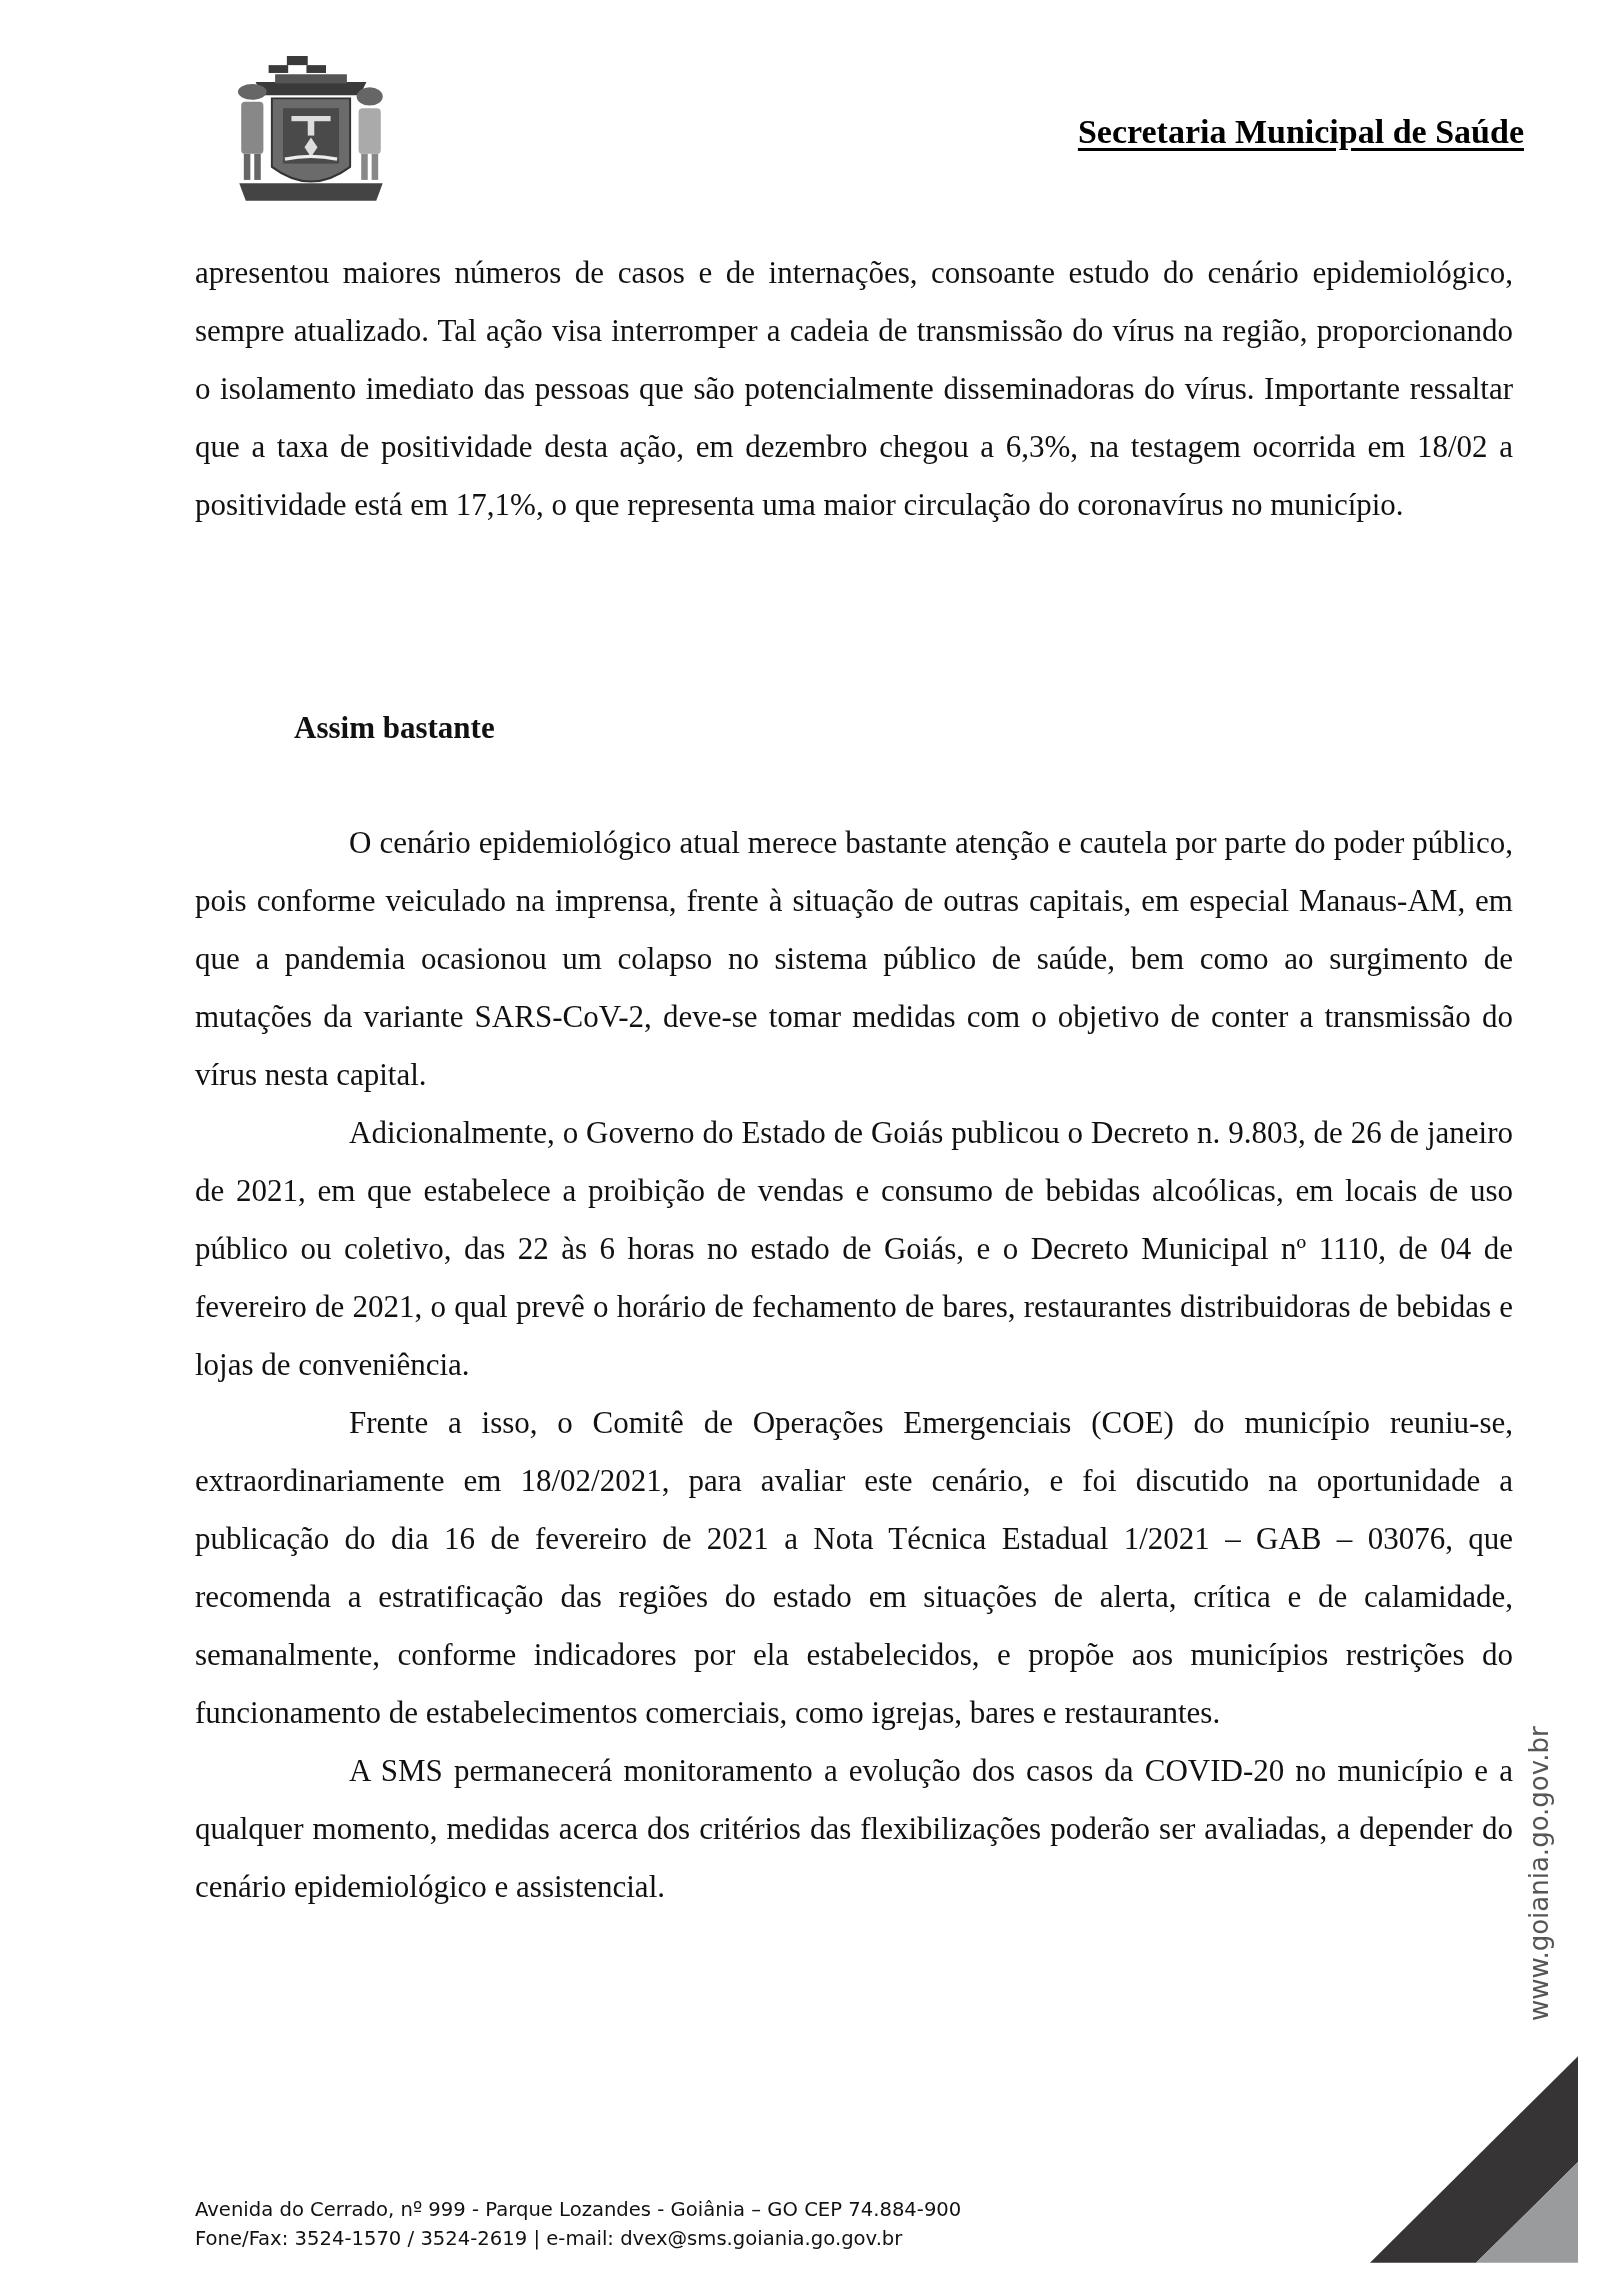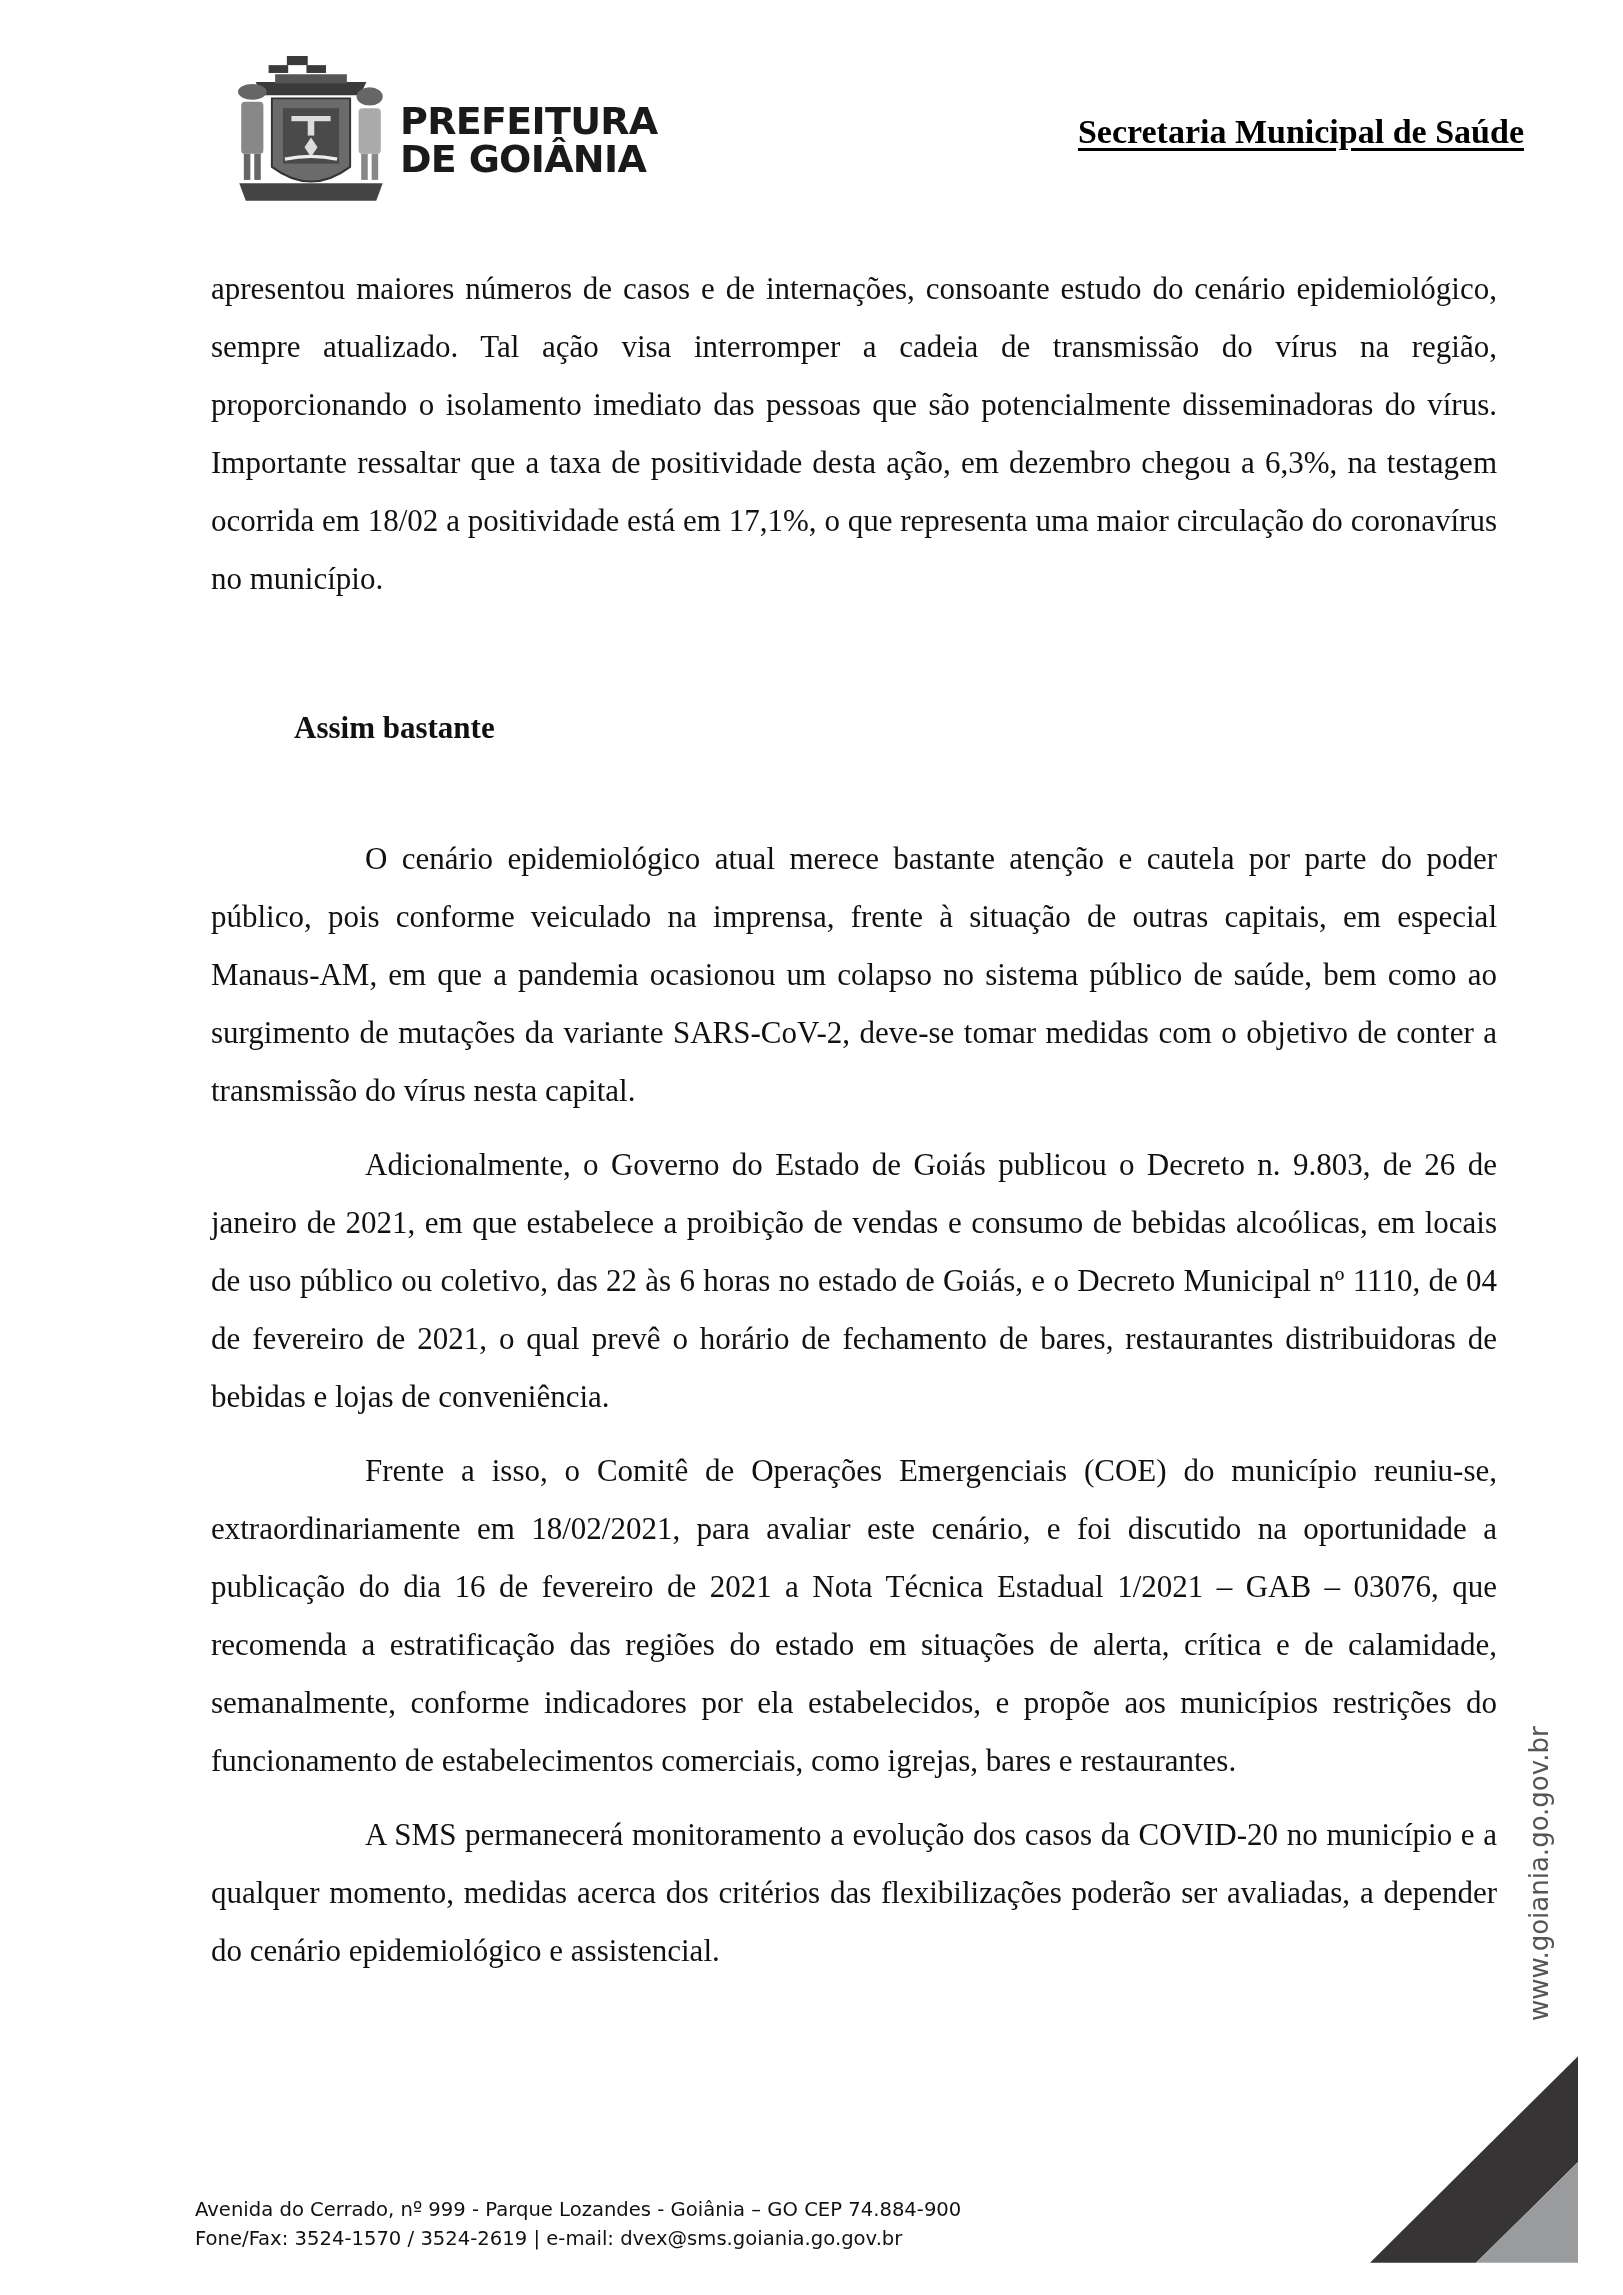--- a/index.html
+++ b/index.html
@@ -5,21 +5,21 @@
   html, body { margin: 0; padding: 0; background: #ffffff; }
   body { width: 1623px; height: 2295px; position: relative; overflow: hidden; font-family: "Liberation Serif", serif; color: #111111; }
 
   
   .logo { position: absolute; left: 229px; top: 56px; width: 393px; height: 150px; }
   .logo-text { position: absolute; left: 171px; top: 46px; font-family: "DejaVu Sans", sans-serif; font-weight: bold; color: #1a1a1a; font-size: 38px; line-height: 38px; letter-spacing: -0.7px; }
   .secretaria { position: absolute; right: 99px; top: 113px; font-family: "Liberation Serif", serif; font-weight: bold; font-size: 34px; text-decoration: underline; text-decoration-thickness: 3.3px; text-underline-offset: 5.2px; color: #000; }
 
   
   .body-text { position: absolute; left: 195px; width: 1318px; font-size: 31px; line-height: 58px; text-align: justify; }
-  .body-text p { margin: 16px; }
+  .body-text p { margin: 0; }
   .indent { text-indent: 154px; }
   .heading { position: absolute; left: 294px; top: 710px; font-weight: bold; font-size: 31px; }
 
   
   .side-url { position: absolute; left: 1524px; top: 2021px; transform: rotate(-90deg); transform-origin: left top; font-family: "DejaVu Sans", sans-serif; font-size: 26px; color: #555; white-space: nowrap; }
 
   
   .footer { position: absolute; left: 195px; top: 2195px; font-family: "DejaVu Sans", sans-serif; font-size: 19.6px; line-height: 29px; color: #111; }
   .footer div { white-space: nowrap; }
 
@@ -50,24 +50,20 @@
     <rect x="18" y="70" width="34" height="80" rx="6" fill="#888"></rect>
     <rect x="22" y="150" width="10" height="40" fill="#666"></rect>
     <rect x="38" y="150" width="10" height="40" fill="#666"></rect>
     <ellipse cx="215" cy="62" rx="20" ry="14" fill="#666"></ellipse>
     <rect x="198" y="80" width="34" height="70" rx="6" fill="#aaa"></rect>
     <rect x="202" y="150" width="10" height="40" fill="#888"></rect>
     <rect x="218" y="150" width="10" height="40" fill="#888"></rect>
 
     <path d="M15 195 L235 195 L225 222 L25 222 Z" fill="#444"></path>
   </svg>
-  <div class="logo-text">
-    <div>PREFEITURA</div>
-    <div>DE GOIÂNIA</div>
-  </div>
 </div>
 
 <div class="secretaria">Secretaria Municipal de Saúde</div>
 
 <div class="body-text" style="top:244px;">
   <p>apresentou maiores números de casos e de internações, consoante estudo do cenário epidemiológico, sempre atualizado. Tal ação visa interromper a cadeia de transmissão do vírus na região, proporcionando o isolamento imediato das pessoas que são potencialmente disseminadoras do vírus. Importante ressaltar que a taxa de positividade desta ação, em dezembro chegou a 6,3%, na testagem ocorrida em 18/02 a positividade está em 17,1%, o que representa uma maior circulação do coronavírus no município.</p>
 </div>
 
 <div class="heading">Assim bastante</div>
 

